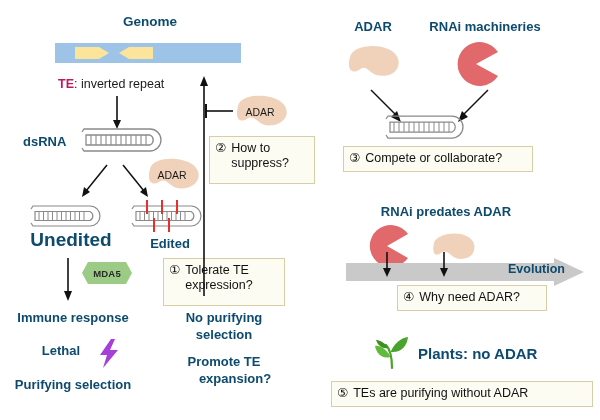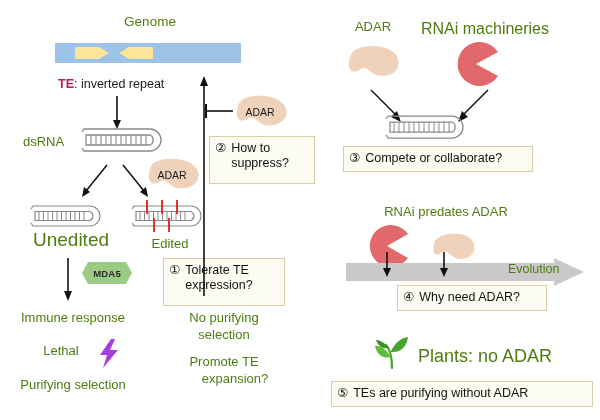--- a/index.html
+++ b/index.html
@@ -5,21 +5,21 @@
   html,body{margin:0;padding:0;background:#ffffff;}
   body{
     width:600px;height:420px;
     font-family:"Liberation Sans","DejaVu Sans",sans-serif;
     color:#1a1a1a;
     overflow:hidden;
     position:relative;
   }
   #canvas{position:relative;width:600px;height:420px;}
   .abs{position:absolute;}
-  .txt{font-size:12.5px;line-height:1.12;white-space:nowrap;color:#4d7c0f;}
+  .txt{font-size:12.5px;line-height:1.12;white-space:nowrap;color:#0c4a6e;font-weight:bold;}
   .txt.ctr{text-align:center;}
   .callout{
     background:#fdfcf2;
     border:1px solid #d9cda6;
     box-sizing:border-box;
     display:flex;
     align-items:flex-start;
     padding:4px 6px 5px 5px;
     gap:5px;
   }
@@ -224,21 +224,21 @@
 
   <div class="abs callout" style="left:209px;top:136px;width:106px;height:48px;">
     <span class="num">②</span>
     <span class="body">
       <span>How to</span><br>
       <span>suppress?</span>
     </span>
   </div>
 
   <div class="abs txt ctr" style="left:338px;top:20px;width:70px;font-size:13px;">ADAR</div>
-  <div class="abs txt ctr" style="left:415px;top:20px;width:140px;font-size:16px;">RNAi machineries</div>
+  <div class="abs txt ctr" style="left:415px;top:20px;width:140px;font-size:13px;">RNAi machineries</div>
 
   <div class="abs" style="left:342px;top:44px;">
     <svg width="62" height="36" viewBox="0 0 62 36" aria-hidden="true">
       <path d="M8,13 C10,3 28,0 40,3 C54,6 60,16 55,25 C50,33 36,34 29,28
                C24,24 22,22 17,26 C8,31 5,23 8,13 Z" fill="#f0d2bb"></path>
     </svg>
   </div>
 
   <div class="abs" style="left:455px;top:43px;">
     <svg width="44" height="42" viewBox="0 0 44 42" aria-hidden="true">
@@ -329,20 +329,20 @@
 
   <div class="abs" style="left:374px;top:336px;">
     <svg width="36" height="34" viewBox="0 0 36 34" aria-hidden="true">
       <path d="M18,32 C18,22 17,14 12,9" stroke="#4aa32a" stroke-width="2.2" fill="none" stroke-linecap="round"></path>
       <path d="M17,15 C22,4 31,1 34,1 C33,10 27,17 17,16 Z" fill="#4aa32a"></path>
       <path d="M16,20 C11,11 4,9 1,10 C3,19 9,23 16,21 Z" fill="#61bb3a"></path>
       <path d="M14,11 C9,5 4,4 2,4 C4,10 9,13 14,12 Z" fill="#3f8f23"></path>
     </svg>
   </div>
 
-  <div class="abs txt" style="left:418px;top:346px;font-size:18px;">Plants: no ADAR</div>
+  <div class="abs txt" style="left:418px;top:346px;font-size:15px;">Plants: no ADAR</div>
 
   <div class="abs callout" style="left:331px;top:381px;width:262px;height:26px;align-items:center;">
     <span class="num">⑤</span>
     <span class="body">TEs are purifying without ADAR</span>
   </div>
 
 </div>
 
 </body></html>

